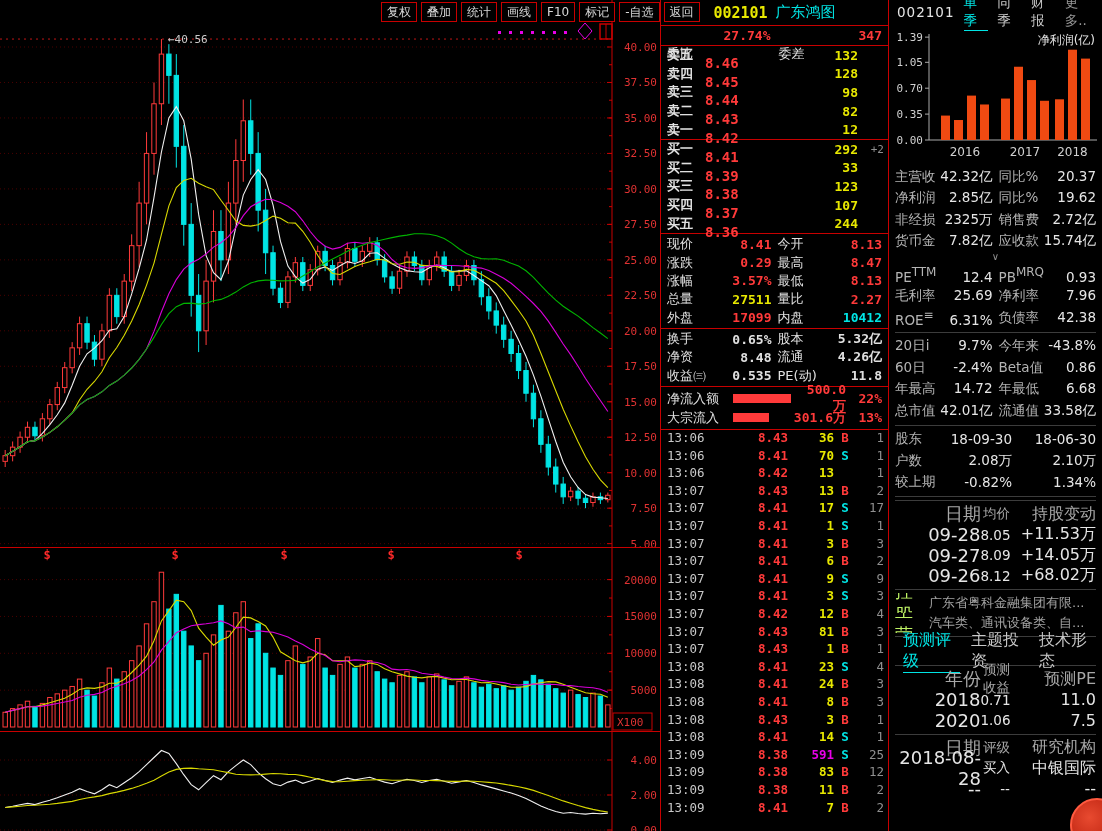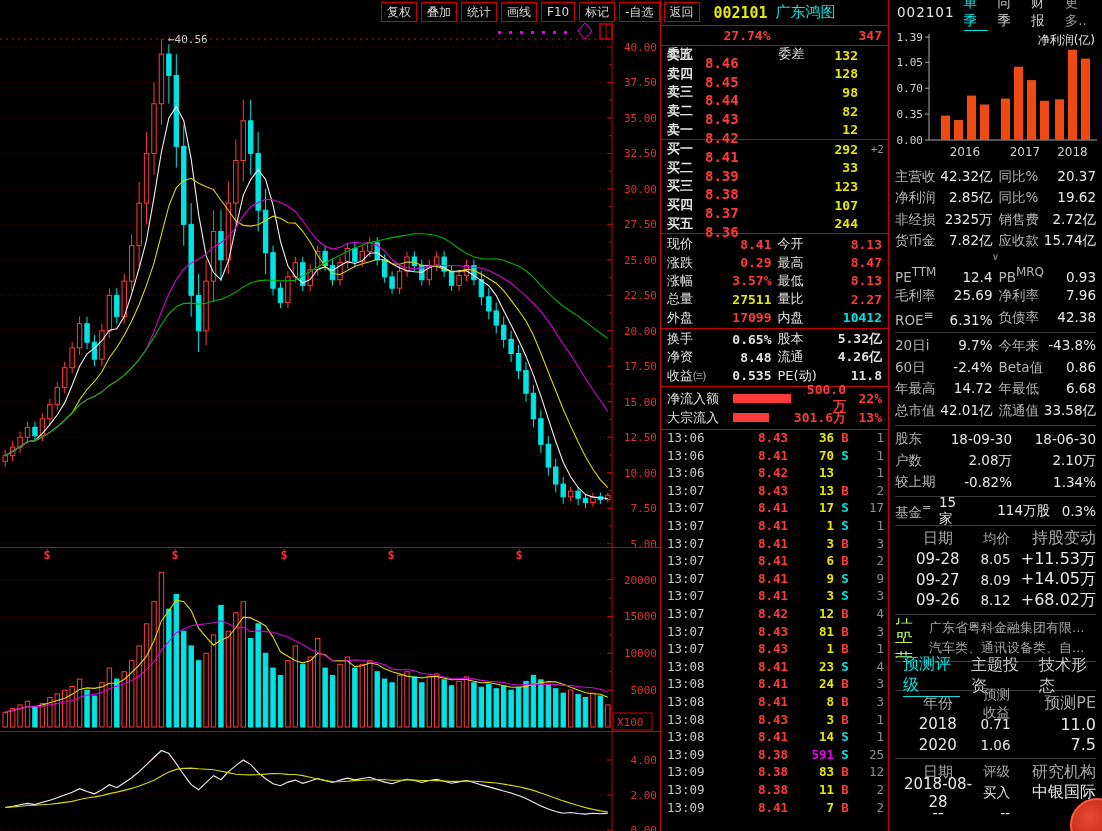--- a/index.html
+++ b/index.html
@@ -69,21 +69,21 @@
   .rp-l sup{font-size:12px;color:#b4b4b4;}
   .rp-v{flex:1;text-align:right;color:#e6e6e6;font-size:13.5px;white-space:nowrap;}
   .rp-div{border-top:1px solid var(--divider);margin:3px 0;}
   .rp-chev{height:12px;text-align:center;color:#909090;font-size:10px;line-height:10px;cursor:pointer;}
   .h-row{height:21.5px;display:flex;align-items:center;}
   .h-l{width:52px;color:#b4b4b4;font-size:13.5px;}
   .h-v1{flex:1;text-align:right;color:#e6e6e6;font-size:13.5px;}
   .h-v2{width:84px;text-align:right;color:#e6e6e6;font-size:13.5px;}
   .th{color:#a8a8a8 !important;}
   .tbl-row{height:20.5px;display:flex;align-items:center;}
-  .tbl-c1{width:86px;text-align:center;color:#e6e6e6;font-size:15px;}
+  .tbl-c1{width:86px;text-align:right;color:#e6e6e6;font-size:18px;}
   .tbl-c2{flex:1;text-align:right;color:#e6e6e6;font-size:13.5px;}
   .tbl-c3{width:86px;text-align:right;color:#e6e6e6;font-size:16px;}
   .co-row{height:20px;display:flex;align-items:center;overflow:hidden;}
   .co-l{width:34px;color:#bef264;font-size:18px;flex:none;}
   .co-v{color:#a3a3a3;font-size:13px;white-space:nowrap;overflow:hidden;}
   #rp-tabs2{height:22px;display:flex;align-items:center;gap:11px;padding-left:8px;}
   #float-btn{position:absolute;left:1070px;top:798px;width:50px;height:50px;border-radius:50%;
              background:radial-gradient(circle at 35% 35%, #e84a30, #a81000);border:2px solid #ff5a40;cursor:pointer;}
 </style>
 </head>
@@ -976,26 +976,20 @@
           <span class="h-l">户数</span>
           <span class="h-v1">2.08万</span>
           <span class="h-v2">2.10万</span>
         </div>
         <div class="h-row">
           <span class="h-l">较上期</span>
           <span class="h-v1">-0.82%</span>
           <span class="h-v2">1.34%</span>
         </div>
         <div class="rp-div"></div>
-        <div class="h-row">
-          <span class="h-l" style="width: 44px;">基金<sup>=</sup></span>
-          <span class="h-v1" style="text-align: left;">15家</span>
-          <span class="h-v2">114万股</span>
-          <span class="h-v2" style="width: 46px;">0.3%</span>
-        </div>
         <div class="rp-div"></div>
         <div class="tbl-row">
           <span class="tbl-c1 th">日期</span>
           <span class="tbl-c2 th">均价</span>
           <span class="tbl-c3 th">持股变动</span>
         </div>
         <div class="tbl-row">
           <span class="tbl-c1">09-28</span>
           <span class="tbl-c2">8.05</span>
           <span class="tbl-c3">+11.53万</span>

